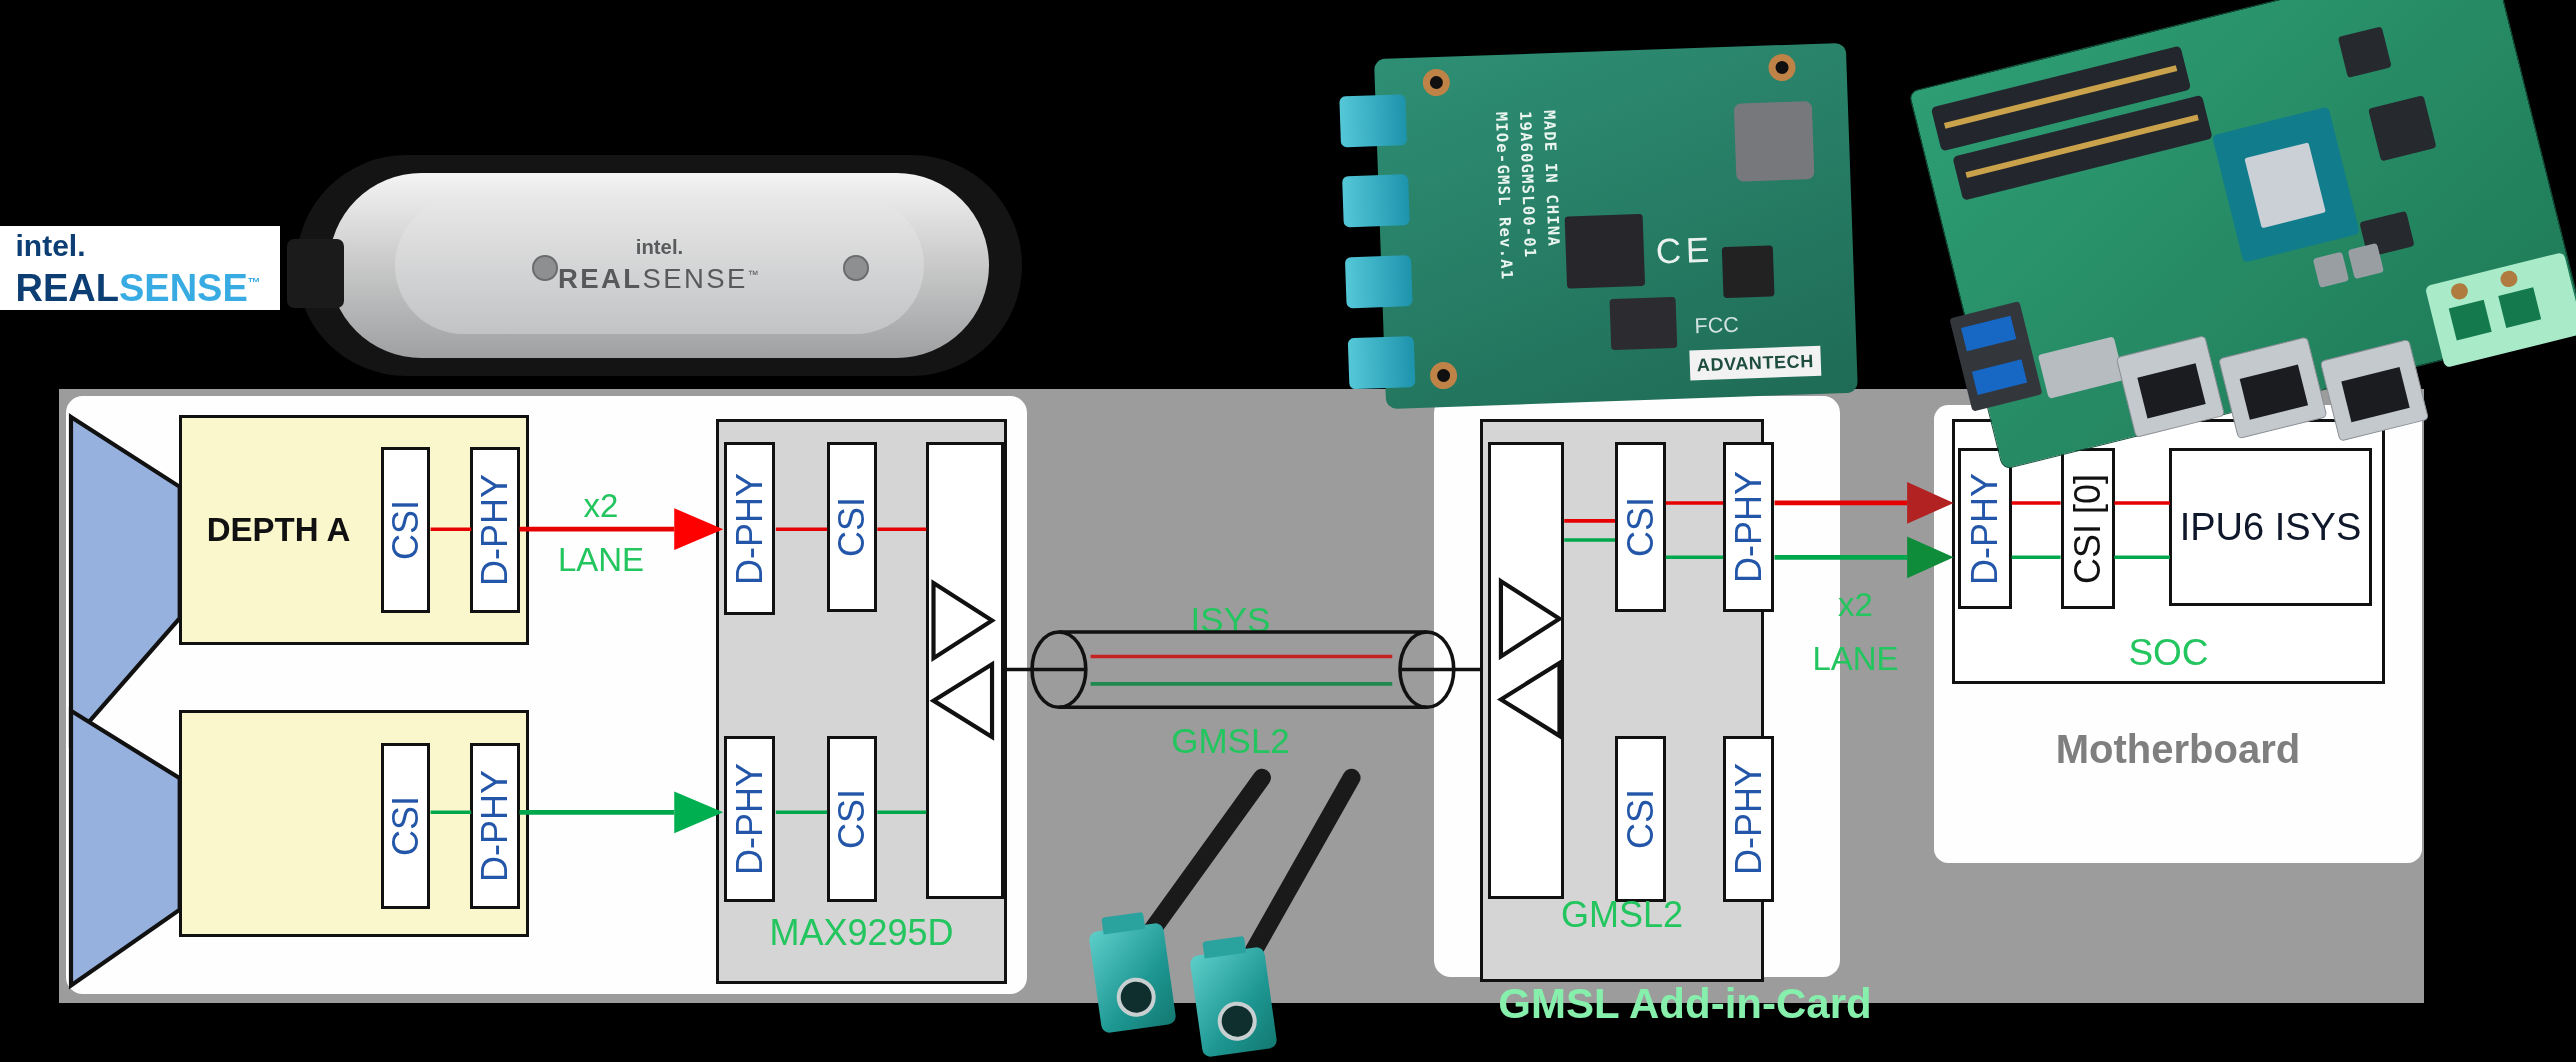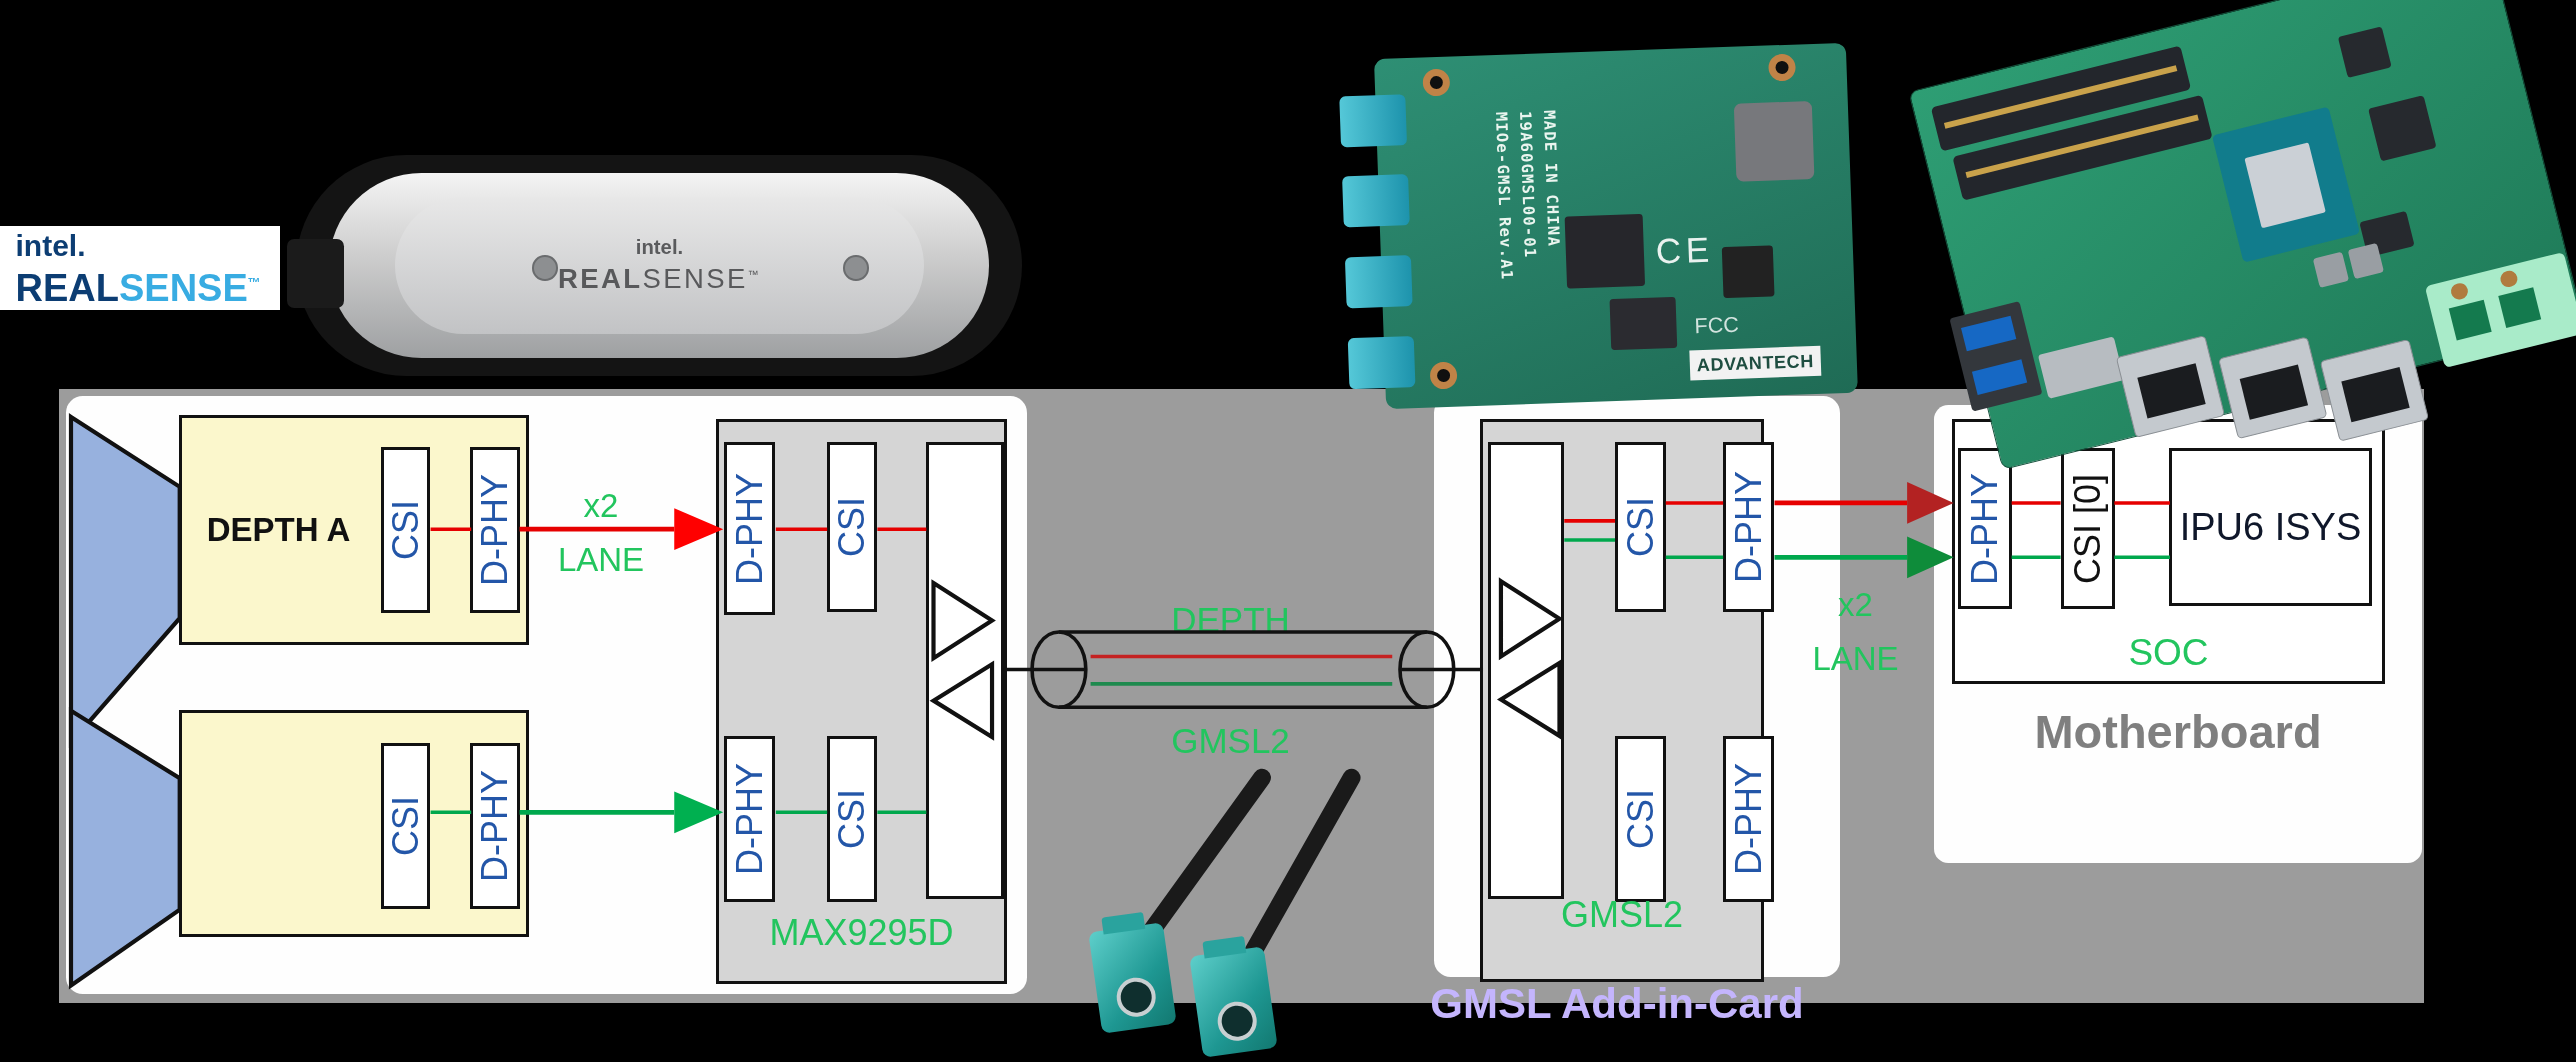--- a/index.html
+++ b/index.html
@@ -68,57 +68,57 @@
     </div>
   <div class="abs wbox z4" style="left:926px;top:442px;width:78px;height:457px;"></div>
   <div class="abs wbox port z4" style="left:724px;top:736px;width:51px;height:166px;">
       <span>D-PHY</span>
     </div>
   <div class="abs wbox port z4" style="left:827px;top:736px;width:50px;height:166px;">
       <span>CSI</span>
     </div>
   <div class="abs ctr lbl z4" style="left:716px;top:909px;width:291px;height:48px;font-size:36px;">MAX9295D</div>
 
-  <div class="abs ctr lbl z4" style="left:1141px;top:599px;width:179px;height:42px;font-size:35px;">DEPTH</div>
+  <div class="abs ctr lbl z4" style="left:1141px;top:599px;width:179px;height:42px;font-size:35px;">ISYS</div>
   <div class="abs ctr lbl z4" style="left:1141px;top:720px;width:179px;height:42px;font-size:35px;">GMSL2</div>
 
   <div class="abs gchip z3" style="left:1480px;top:419px;width:284px;height:563px;"></div>
   <div class="abs wbox z4" style="left:1488px;top:442px;width:76px;height:457px;"></div>
   <div class="abs wbox port z4" style="left:1615px;top:442px;width:51px;height:170px;">
       <span>CSI</span>
     </div>
   <div class="abs wbox port z4" style="left:1723px;top:442px;width:51px;height:170px;">
       <span>D-PHY</span>
     </div>
   <div class="abs wbox port z4" style="left:1615px;top:736px;width:51px;height:166px;">
       <span>CSI</span>
     </div>
   <div class="abs wbox port z4" style="left:1723px;top:736px;width:51px;height:166px;">
       <span>D-PHY</span>
     </div>
   <div class="abs ctr lbl z4" style="left:1480px;top:895px;width:284px;height:39px;font-size:36px;">GMSL2</div>
 
-  <div class="abs ctr caption z7" style="left:1408px;top:980px;width:418px;height:48px;font-size:42px;color:#c4b5fd;">GMSL Add-in-Card</div>
+  <div class="abs ctr caption z7" style="left:1476px;top:980px;width:418px;height:48px;font-size:42px;color:#86efac;">GMSL Add-in-Card</div>
 
   <div class="abs ctr lbl z4" style="left:1790px;top:584px;width:131px;height:41px;font-size:33px;">x2</div>
   <div class="abs ctr lbl z4" style="left:1790px;top:638px;width:131px;height:41px;font-size:33px;">LANE</div>
 
   <div class="abs socbox z3" style="left:1952px;top:419px;width:433px;height:265px;"></div>
   <div class="abs wbox port z4" style="left:1958px;top:448px;width:54px;height:161px;">
       <span>D-PHY</span>
     </div>
   <div class="abs wbox port z4" style="left:2061px;top:448px;width:54px;height:161px;">
       <span class="dark">CSI [0]</span>
     </div>
   <div class="abs wbox ctr z4" style="left:2169px;top:448px;width:203px;height:158px;font-size:38px;color:#0f172a;">
        <span>IPU6 ISYS</span>
     </div>
   <div class="abs ctr lbl z4" style="left:2079px;top:632px;width:179px;height:42px;font-size:37px;">SOC</div>
 
-  <div class="abs ctr caption z4" style="left:1960px;top:708px;width:436px;height:47px;font-size:47px;">Motherboard</div>
+  <div class="abs ctr caption z4" style="left:1960px;top:726px;width:436px;height:47px;font-size:40px;">Motherboard</div>
 
   <svg class="z6" width="2576" height="1062" viewBox="0 0 4311 1778">
 
     <line x1="1915" y1="1575" x2="2112" y2="1302" stroke="#1A1A1A" stroke-width="30" stroke-linecap="round"></line>
     <line x1="2085" y1="1615" x2="2262" y2="1302" stroke="#1A1A1A" stroke-width="30" stroke-linecap="round"></line>
 
     <line x1="720" y1="886" x2="788" y2="886" stroke="#E60000" stroke-width="6"></line>
     <line x1="869" y1="886" x2="1128" y2="886" stroke="#E60000" stroke-width="8"></line>
     <polygon points="1128,851 1210,886 1128,921" fill="#FF0000"></polygon>
 

